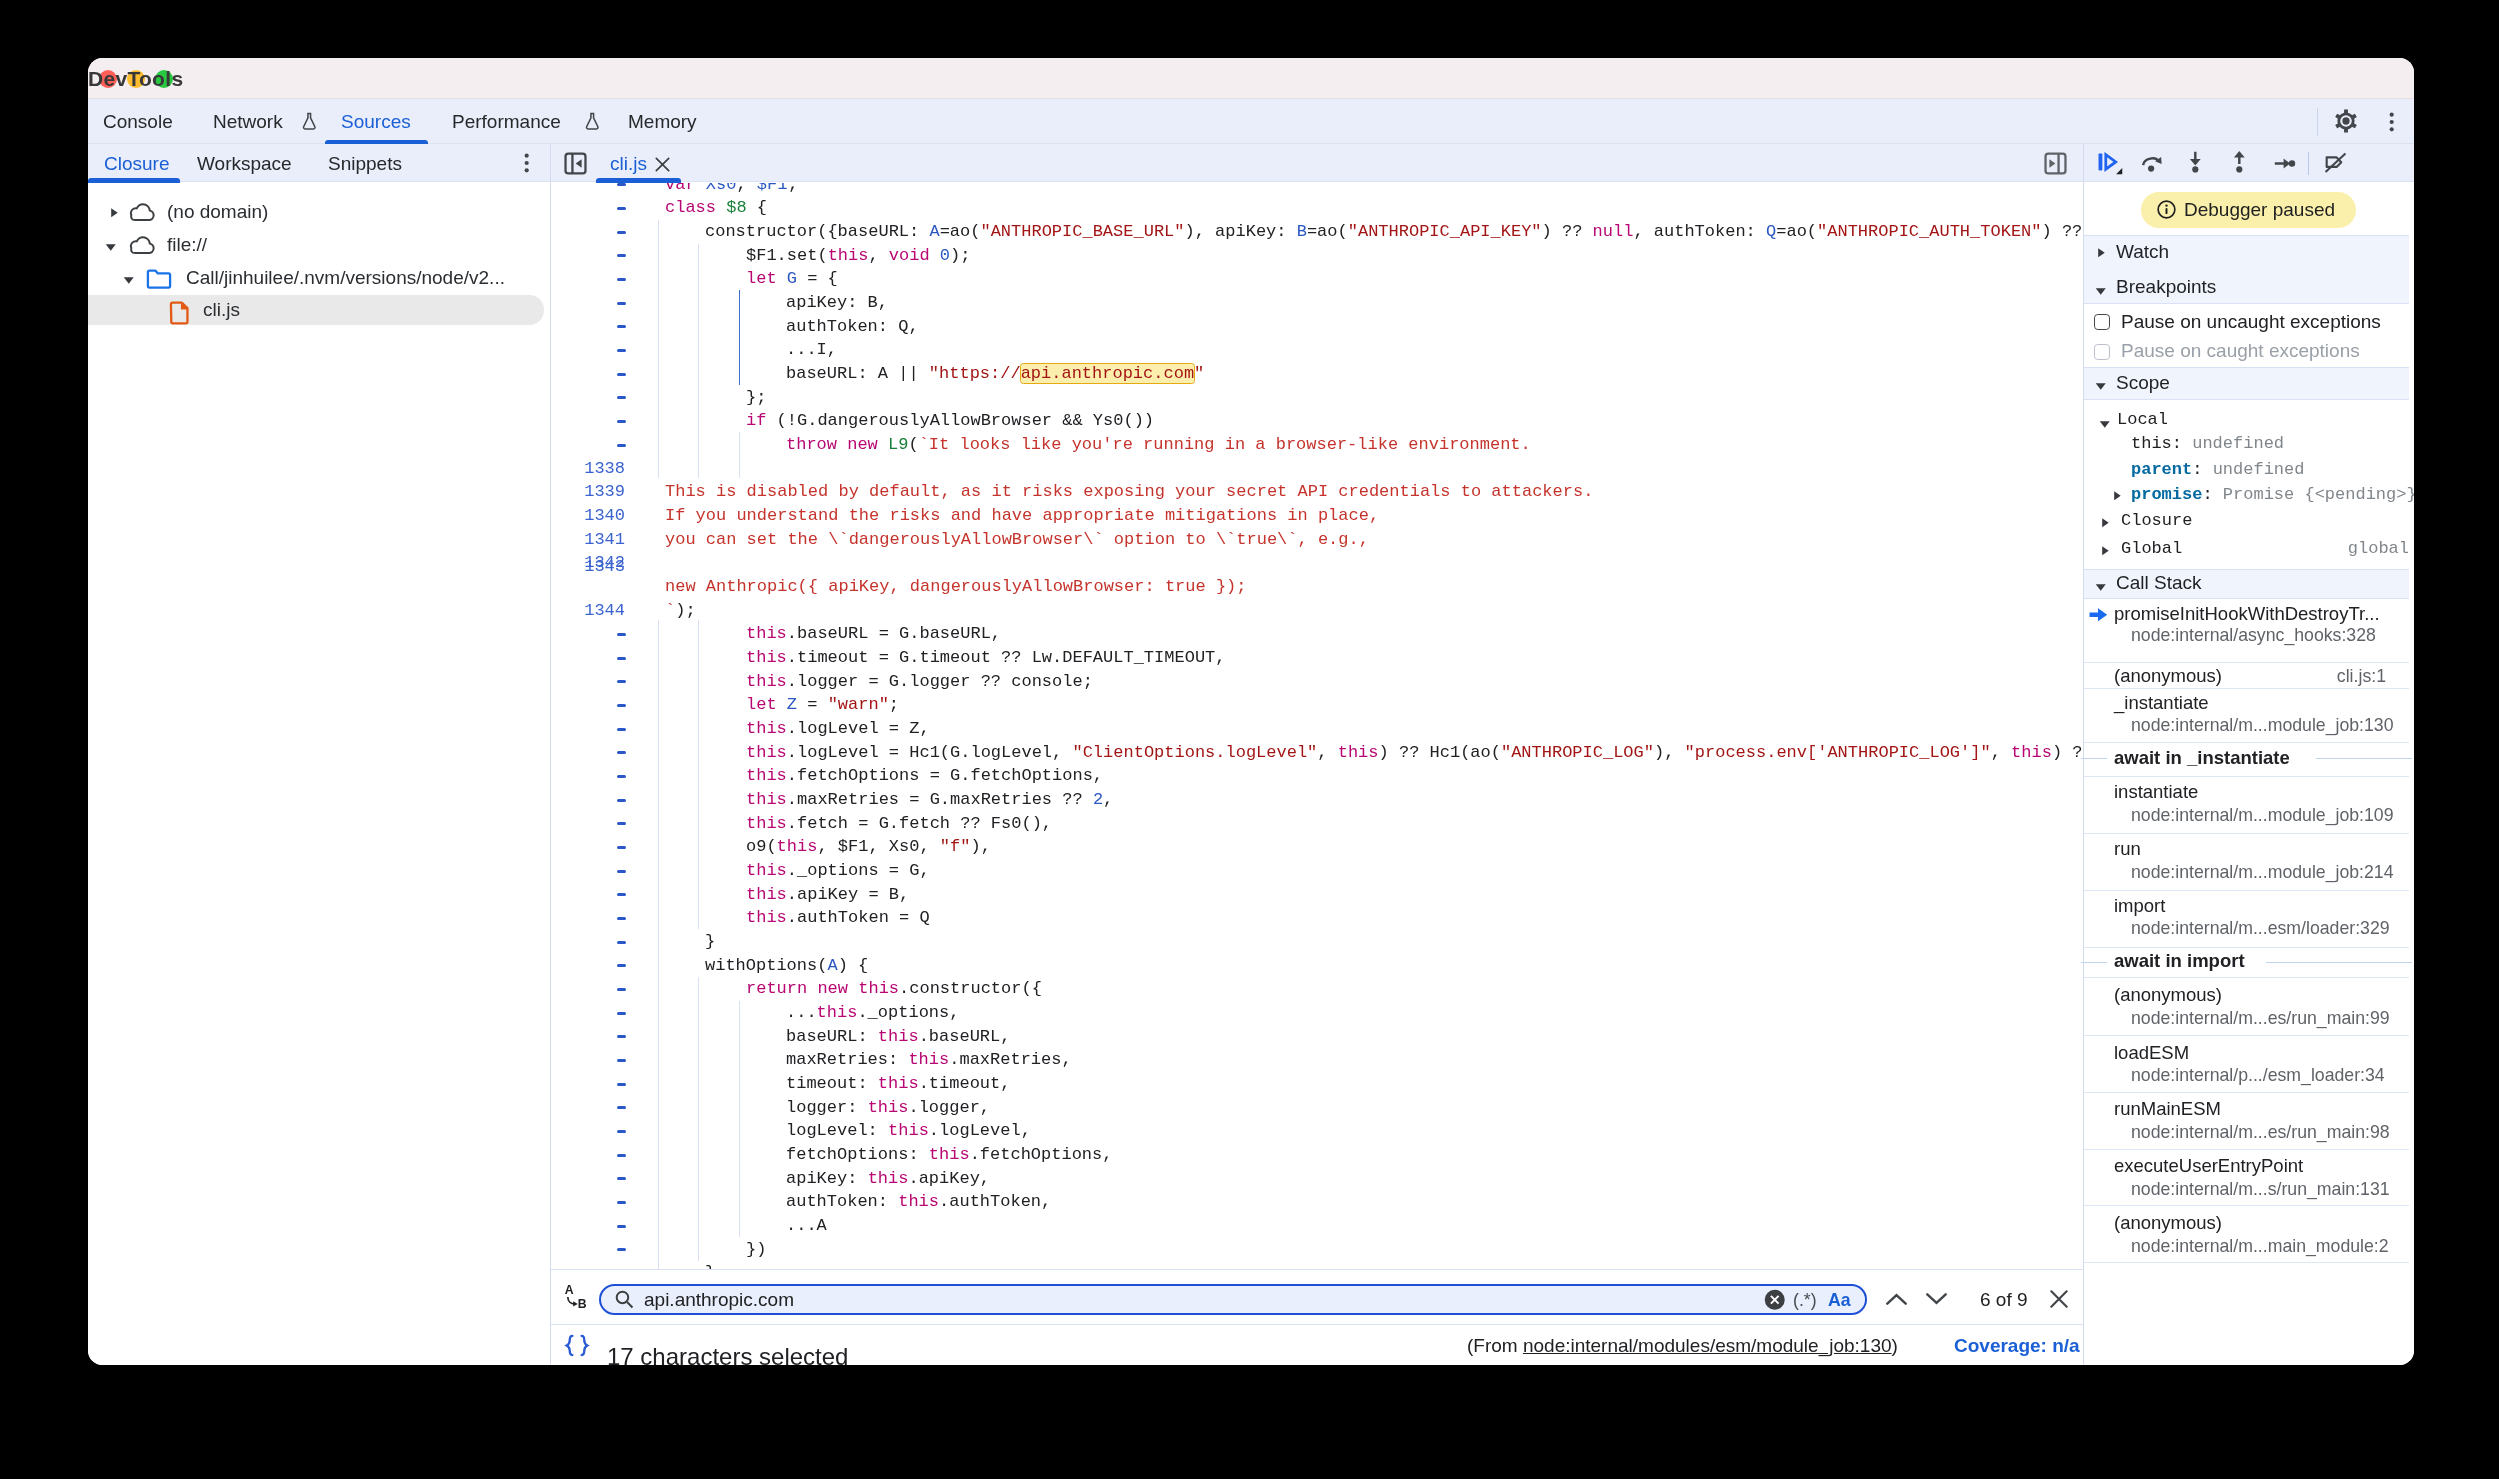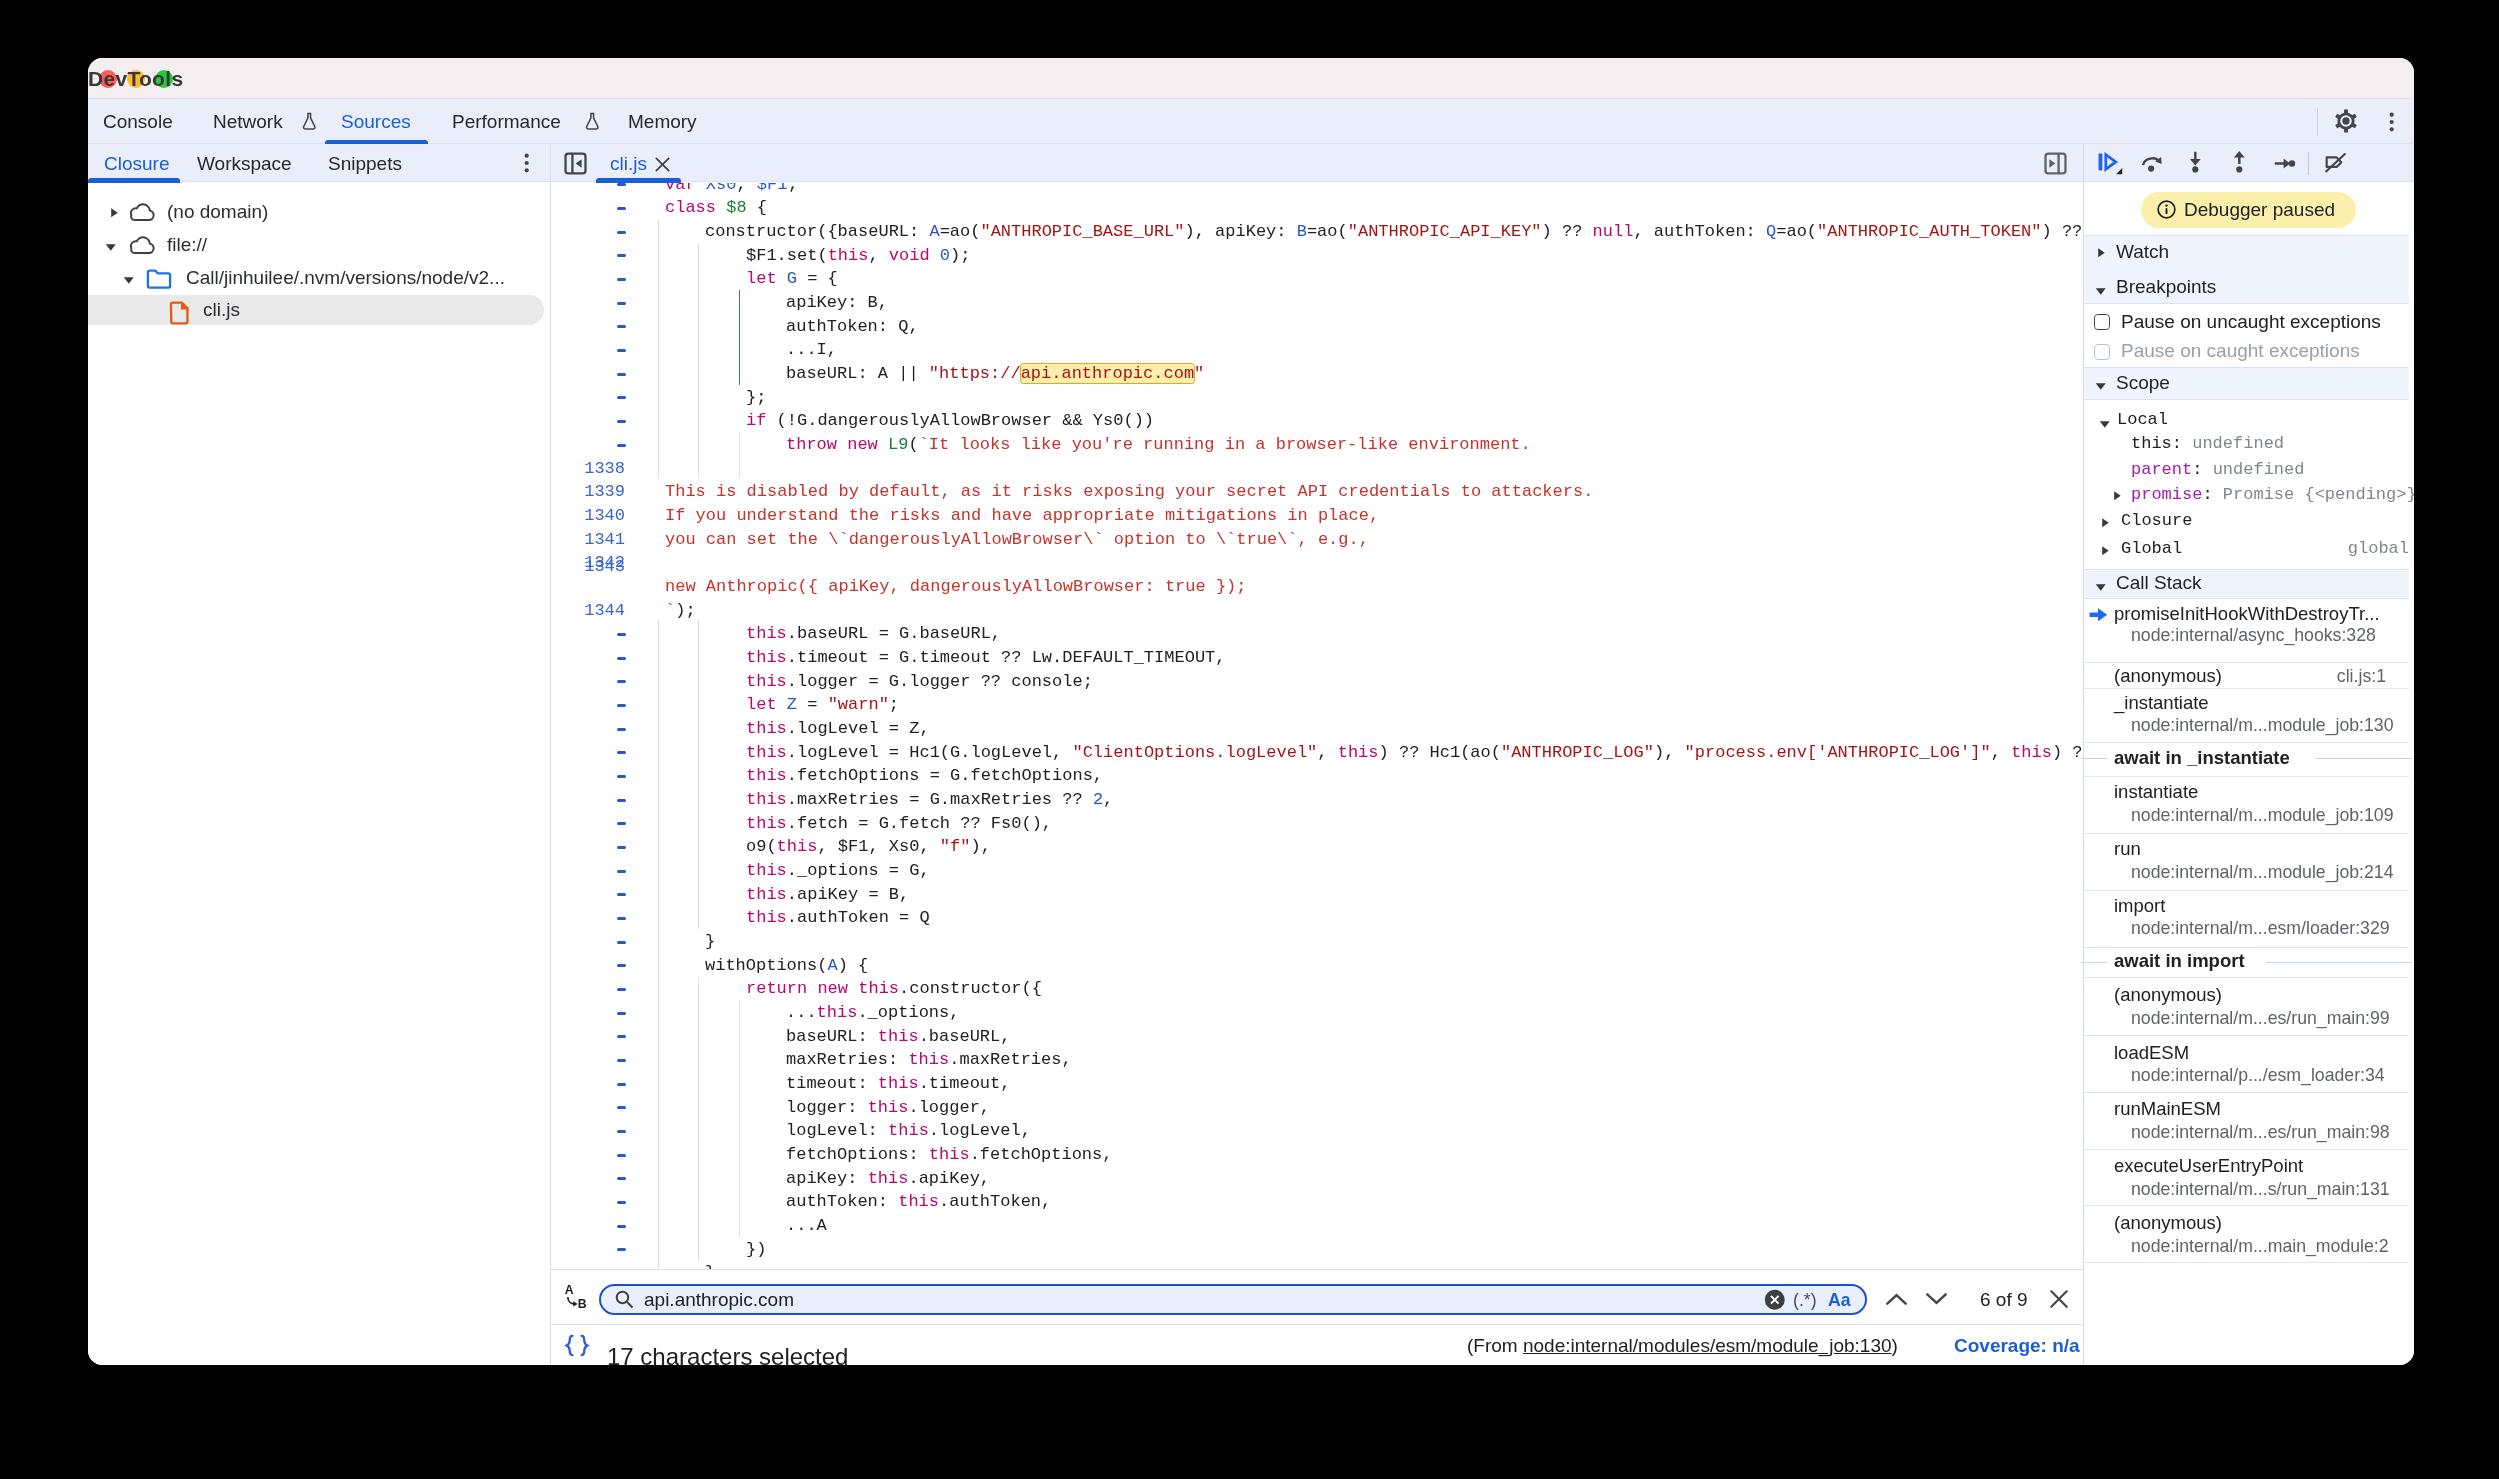--- a/index.html
+++ b/index.html
@@ -21,21 +21,21 @@
 .ln{position:absolute;left:0;width:75px;text-align:right;height:24px;line-height:24px;font-family:"Liberation Mono",monospace;font-size:17px;color:#3a63cf}
 .dash{position:absolute;left:67px;width:9.2px;height:2.6px;background:#2c57c7;border-radius:1.5px}
 .k{color:#b80672}.d{color:#2a57c2}.n{color:#2a57c2}.g{color:#188038}.s{color:#a31515}.t{color:#c5332c}
 .hl{color:#a31515;background:#fcefad;outline:1.9px solid #e5a912;border-radius:2.3px;outline-offset:0px}
 .gl{position:absolute;width:1.2px;background:#d7e1f3}
 .ga{position:absolute;width:1.5px;background:#4169cf;margin-left:-0.4px}
 .searchbar{position:absolute;left:462px;top:1211px;width:1533px;height:55px;background:#fff;border-top:0.8px solid #d9e2f3}
 .pill{position:absolute;left:49px;top:14px;width:1268px;height:31px;border:2.3px solid #1d50d6;border-radius:16px;background:#e9effc}
 .statusbar{position:absolute;left:462px;top:1266px;width:1533px;height:41px;background:#fff;border-top:0.8px solid #d9e2f3}
 .mono22{font-family:"Liberation Mono",monospace;font-size:17px;color:#202124;white-space:pre}
-.c1{color:#202124}.c2{color:#80868b}.c3{color:#a21caf;font-weight:normal}
+.c1{color:#202124}.c2{color:#80868b}.c3{color:#0369a1;font-weight:bold}
 .seclab{font-size:19px;color:#1f2023;font-weight:500}
 .fname{font-size:18.5px;color:#202124;white-space:pre}
 .floc{font-size:17.7px;color:#5f6368;white-space:pre}
 .await{font-size:18.5px;font-weight:bold;color:#202124;white-space:pre}
 .rpanel{position:absolute;left:1995px;top:125px;width:331px;height:1182px;background:#fff}
 </style></head><body>
 <div id="win">
  <div class="titlebar"></div>
  <div class="tl" style="left:11px;background:#ff5f57"></div>
  <div class="tl" style="left:39px;background:#febc2e"></div>

